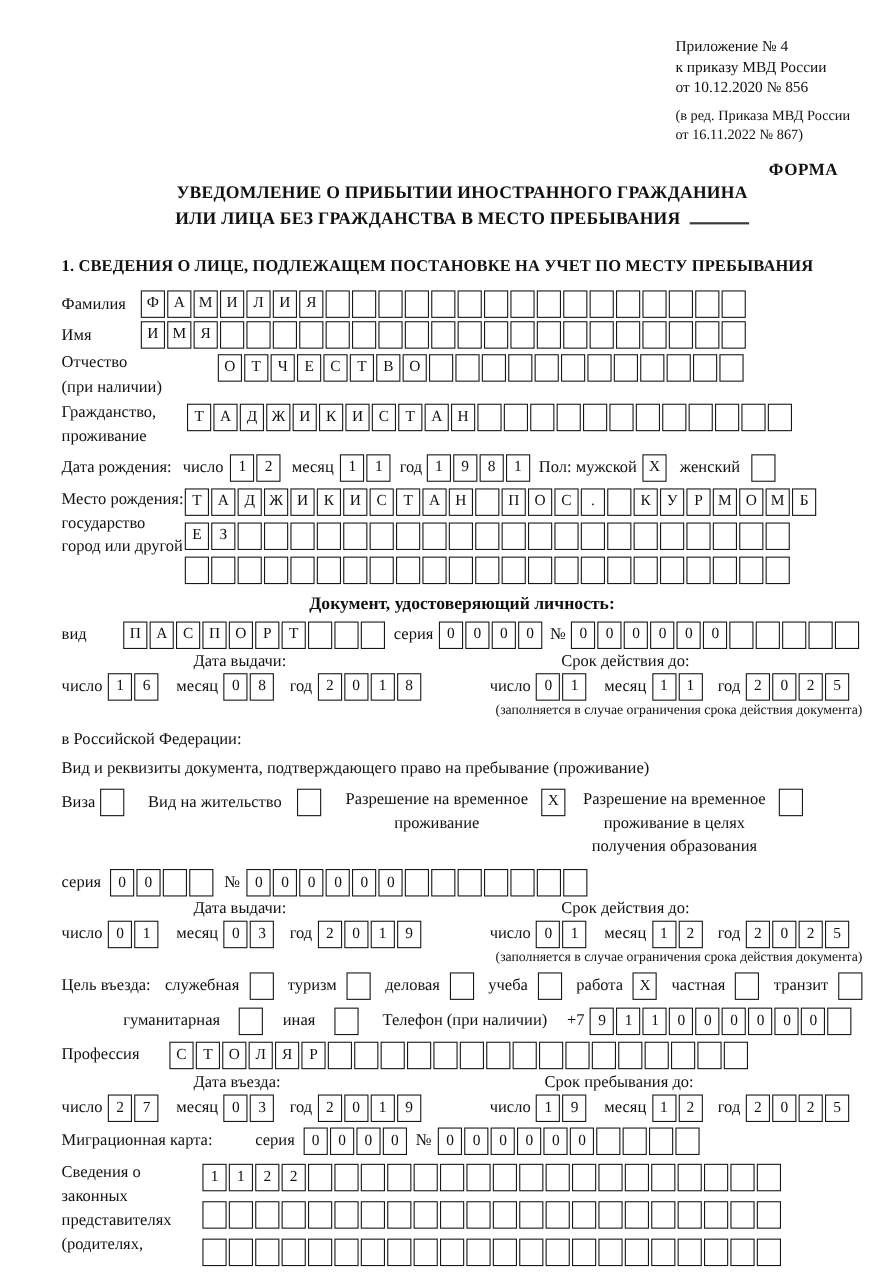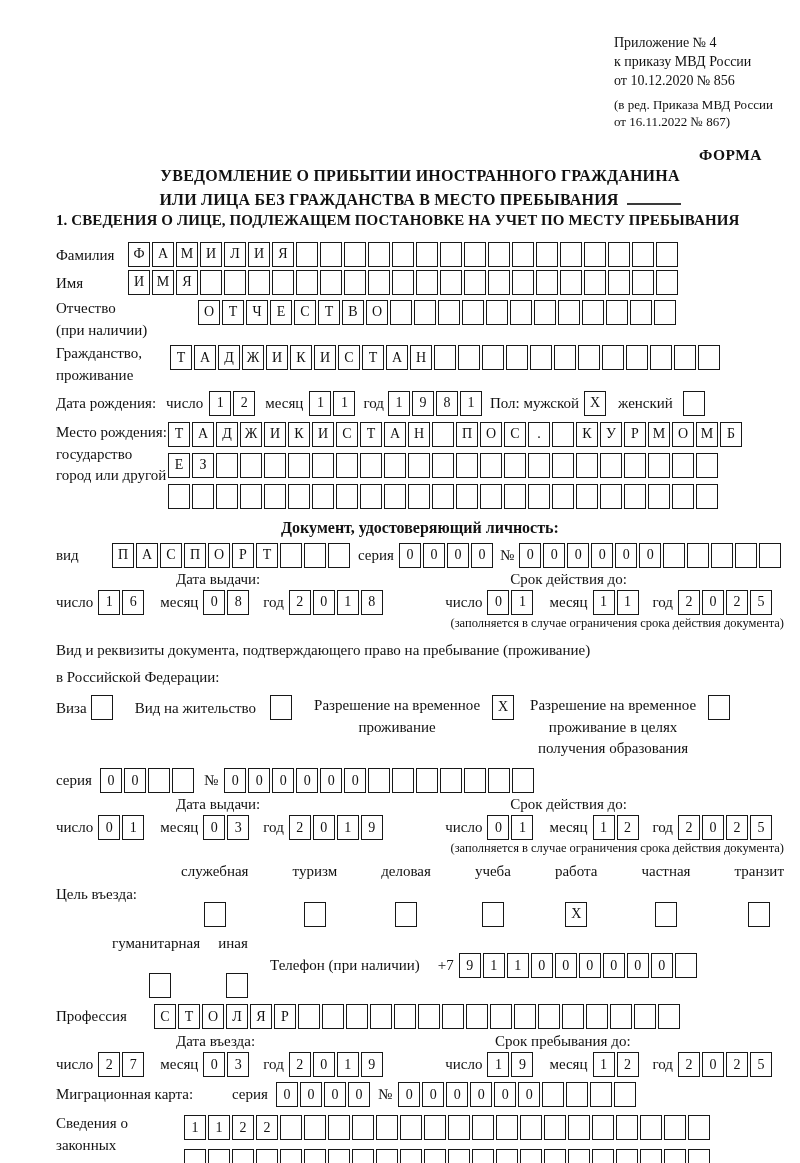--- a/index.html
+++ b/index.html
@@ -12,42 +12,42 @@
   .page { width:800px; height:1163px; padding:34px 16px 18px 56px; overflow:hidden; }
 
   
   .appendix { margin-left:558px; font-size:14px; line-height:1.35; }
   .revision { margin-left:558px; margin-top:5px; font-size:13px; line-height:1.32; }
   .forma { text-align:right; padding-right:22px; margin-top:16px; font-weight:bold; font-size:15.5px; letter-spacing:.5px; }
 
   .title { text-align:center; font-weight:bold; font-size:16px; line-height:1.5; letter-spacing:.2px; }
   .blank-line { display:inline-block; width:54px; border-bottom:2px solid #3a3a3a; height:14px; margin-left:8px; }
 
-  .sec-heading { font-weight:bold; font-size:15px; letter-spacing:.1px; }
+  .sec-heading { font-weight:bold; font-size:15px; margin-top:22px; letter-spacing:.1px; }
 
   .frm { margin-top:13px; }
   .row { display:flex; align-items:flex-start; margin-bottom:3px; }
   .row.vc { align-items:center; }
   .lbl { font-size:15px; line-height:1.3; }
   .lbl2 { font-size:15px; line-height:1.45; }
   .boxes { display:flex; gap:2px; flex-wrap:nowrap; }
   .cbox {
     flex:0 0 22px; width:22px; height:25px;
     border:1.5px solid #181818;
     display:inline-flex; align-items:center; justify-content:center;
     font-size:14px; line-height:1; background:#fff;
   }
   .boxcol > .boxes { margin-bottom:6px; }
   .note { font-size:12.5px; }
   .doc-heading { text-align:center; font-weight:bold; font-size:16px; margin:4px 0 6px; }
   .date-headers { display:flex; font-size:15px; margin:3px 0 2px; }
   .dgrp { display:flex; align-items:center; }
   .dgrp .lbl { margin-right:5px; }
   .dgrp .boxes { margin-right:8px; }
-  .opt { display:flex; align-items:center; gap:20px;flex-direction:column; }
+  .opt { display:flex; align-items:center; gap:9px; }
   .ctr { text-align:center; }
 </style>
 </head>
 <body>
 
 <div class="page">
 
   <div class="appendix">
     <div>Приложение № 4</div>
     <div>к приказу МВД России</div>
@@ -381,22 +381,22 @@
         <div class="boxes">
             <span class="cbox">2</span>
             <span class="cbox">0</span>
             <span class="cbox">2</span>
             <span class="cbox">5</span>
           </div>
       </div>
     </div>
     <div class="note" style="text-align:right; margin-bottom:6px;">(заполняется в случае ограничения срока действия документа)</div>
 
+    <div class="lbl" style="line-height:1.8;">в Российской Федерации:</div>
     <div class="lbl" style="line-height:1.8;">Вид и реквизиты документа, подтверждающего право на пребывание (проживание)</div>
-    <div class="lbl" style="line-height:1.8;">в Российской Федерации:</div>
 
     <div class="row" style="margin-top:4px; margin-bottom:8px;">
       <span class="lbl" style="padding-top:4px;">Виза</span>
       <div class="boxes" style="margin-left:4px;">
           <span class="cbox"></span>
         </div>
       <span class="lbl" style="margin-left:22px; padding-top:4px;">Вид на жительство</span>
       <div class="boxes" style="margin-left:14px;">
           <span class="cbox"></span>
         </div>

